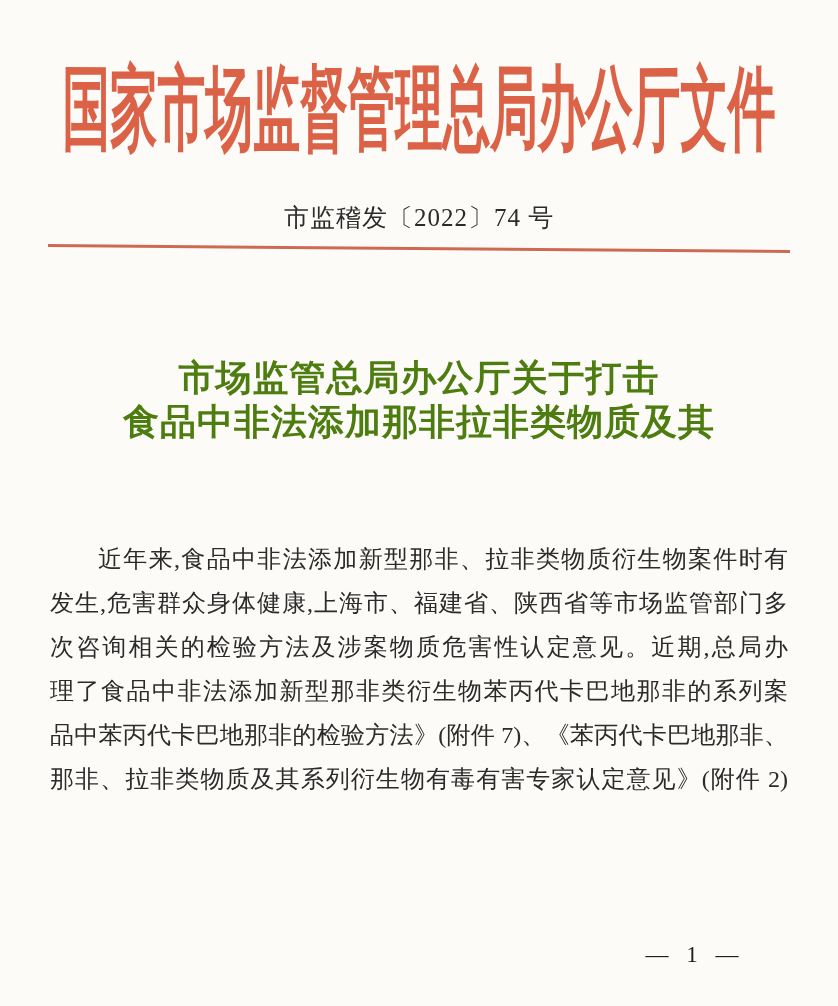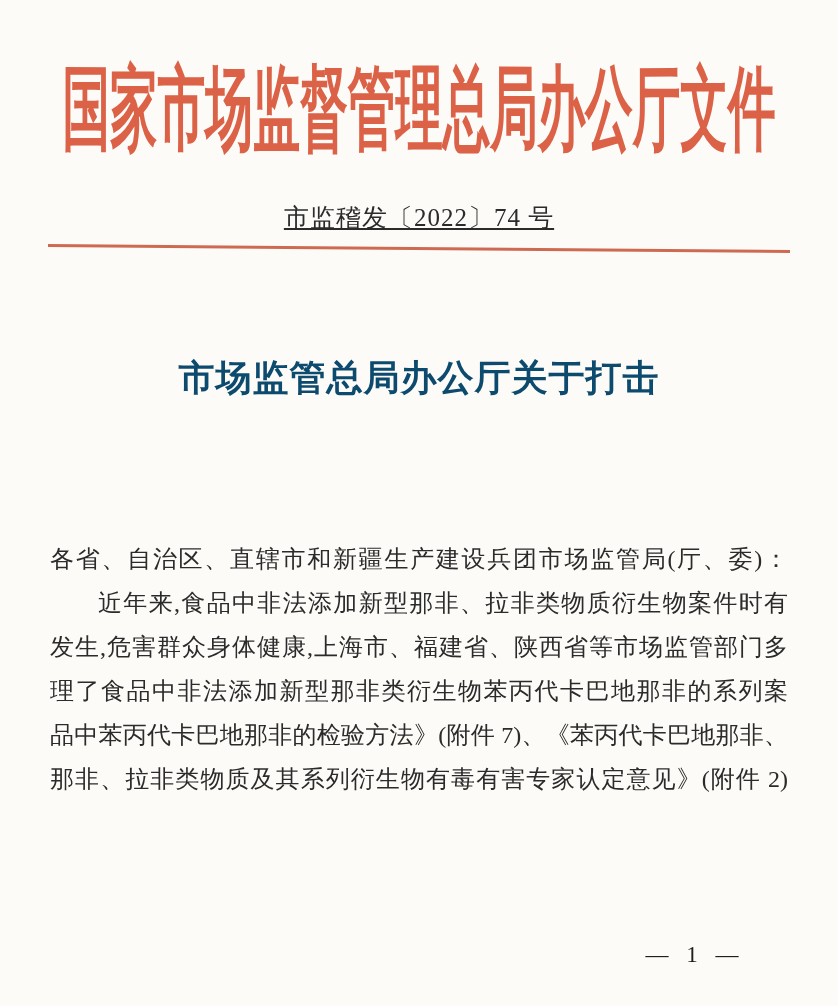--- a/index.html
+++ b/index.html
@@ -27,35 +27,34 @@
     transform: scale(0.88, 1.7);
     transform-origin: 50% 0;
   }
   .doc-number {
     position: absolute;
     top: 201px; left: 0; right: 0;
     text-align: center;
     font-size: 25px;
     letter-spacing: 1px;
     color: var(--text-color, #2b2b2b);
-    text-decoration: underline;
   }
   .red-rule {
     position: absolute;
     top: 247px; left: 48px;
     width: 742px; height: 3px;
     background: var(--rule-red, #cf6a52);
     transform: rotate(0.45deg);
   }
   .doc-title {
     position: absolute;
     top: 356px; left: 0; right: 0;
     text-align: center;
     font-weight: bold;
-    color: #0c4a6e;
+    color: #4d7c0f;
     font-size: 36px;
   }
   .title-line {
     line-height: 44px;
     letter-spacing: 1px;
     white-space: nowrap;
   }
   .body-block {
     position: absolute;
     top: 537px; left: 50px;
@@ -92,27 +91,28 @@
 <div class="page">
 
   <div class="agency-header">国家市场监督管理总局办公厅文件</div>
 
   <div class="doc-number">市监稽发〔2022〕74 号</div>
 
   <div class="red-rule"></div>
 
   <div class="doc-title">
       <div class="title-line">市场监管总局办公厅关于打击</div>
+      <div class="title-line">食品中非法添加那非拉非类物质及其</div>
     </div>
 
   <div class="body-block">
-    <div class="salutation">各省、自治区、直辖市和新疆生产建设兵团市场监管局(厅、委)：</div>
     <div>
         <div class="body-line indent">近年来,食品中非法添加新型那非、拉非类物质衍生物案件时有</div>
         <div class="body-line">发生,危害群众身体健康,上海市、福建省、陕西省等市场监管部门多</div>
+        <div class="body-line">次咨询相关的检验方法及涉案物质危害性认定意见。近期,总局办</div>
         <div class="body-line">理了食品中非法添加新型那非类衍生物苯丙代卡巴地那非的系列案</div>
         <div class="body-line">品中苯丙代卡巴地那非的检验方法》(附件 7)、《苯丙代卡巴地那非、</div>
         <div class="body-line">那非、拉非类物质及其系列衍生物有毒有害专家认定意见》(附件 2)</div>
       </div>
   </div>
 
   <div class="page-number">— 1 —</div>
 
 </div>
 

